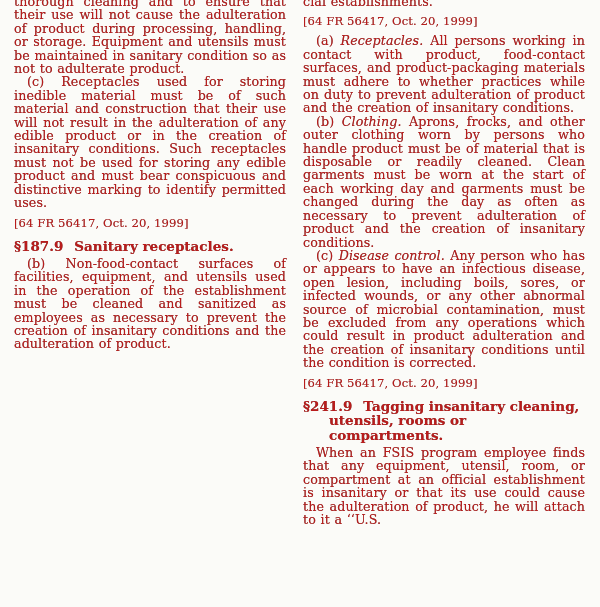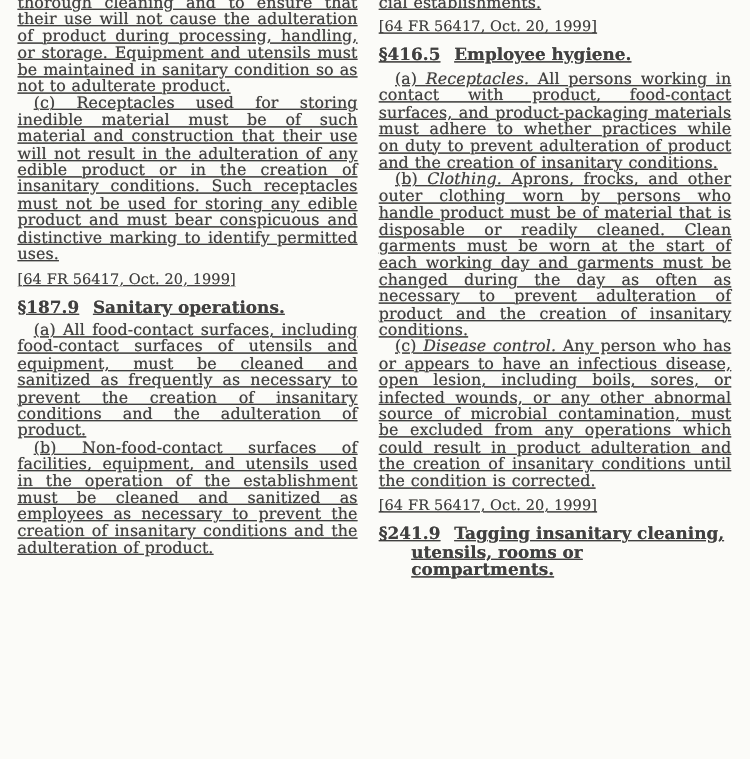--- a/index.html
+++ b/index.html
@@ -52,32 +52,31 @@
     padding-left: 26px;
     text-indent: -26px;
     text-shadow: 0 0 0.5px rgba(25,20,12,0.6);
   }
   p.heading .sec { margin-right: 11px; }
   i { font-style: italic; }
 </style>
 </head>
 <body style="background: rgb(251, 251, 248);">
 
-<div class="page" style="color: #404040; text-decoration: underline;">
+<div class="page" style="color: #b91c1c;">
   <div class="col col-left">
       <p class="para no-indent"><span>thorough cleaning and to ensure that their use will not cause the adulteration of product during processing, handling, or storage. Equipment and utensils must be maintained in sanitary condition so as not to adulterate product.</span></p>
       <p class="para"><span>(c) Receptacles used for storing inedible material must be of such material and construction that their use will not result in the adulteration of any edible product or in the creation of insanitary conditions. Such receptacles must not be used for storing any edible product and must bear conspicuous and distinctive marking to identify permitted uses.</span></p>
       <p class="citation">[64 FR 56417, Oct. 20, 1999]</p>
-      <p class="heading"><span class="sec">§187.9</span><span>Sanitary operations.</span></p>
-      <p class="para"><span>(a) All food-contact surfaces, including food-contact surfaces of utensils and equipment, must be cleaned and sanitized as frequently as necessary to prevent the creation of insanitary conditions and the adulteration of product.</span></p>
+      <p class="heading"><span class="sec">§187.9</span><span>Sanitary receptacles.</span></p>
       <p class="para"><span>(b) Non-food-contact surfaces of facilities, equipment, and utensils used in the operation of the establishment must be cleaned and sanitized as employees as necessary to prevent the creation of insanitary conditions and the adulteration of product.</span></p>
     </div>
   <div class="col col-right">
       <p class="para no-indent"><span>cial establishments.</span></p>
       <p class="citation">[64 FR 56417, Oct. 20, 1999]</p>
-      <p class="heading"><span class="sec">§416.5</span><span>Employee hygiene.</span></p>
       <p class="para"><span>(a) </span><i>Receptacles.</i><span> All persons working in contact with product, food-contact surfaces, and product-packaging materials must adhere to whether practices while on duty to prevent adulteration of product and the creation of insanitary conditions.</span></p>
       <p class="para"><span>(b) </span><i>Clothing.</i><span> Aprons, frocks, and other outer clothing worn by persons who handle product must be of material that is disposable or readily cleaned. Clean garments must be worn at the start of each working day and garments must be changed during the day as often as necessary to prevent adulteration of product and the creation of insanitary conditions.</span></p>
       <p class="para"><span>(c) </span><i>Disease control.</i><span> Any person who has or appears to have an infectious disease, open lesion, including boils, sores, or infected wounds, or any other abnormal source of microbial contamination, must be excluded from any operations which could result in product adulteration and the creation of insanitary conditions until the condition is corrected.</span></p>
       <p class="citation">[64 FR 56417, Oct. 20, 1999]</p>
       <p class="heading"><span class="sec">§241.9</span><span>Tagging insanitary cleaning, utensils, rooms or compartments.</span></p>
+      <p class="para"><span>When an FSIS program employee finds that any equipment, utensil, room, or compartment at an official establishment is insanitary or that its use could cause the adulteration of product, he will attach to it a ‘‘U.S.</span></p>
     </div>
 </div>
 
 </body></html>

